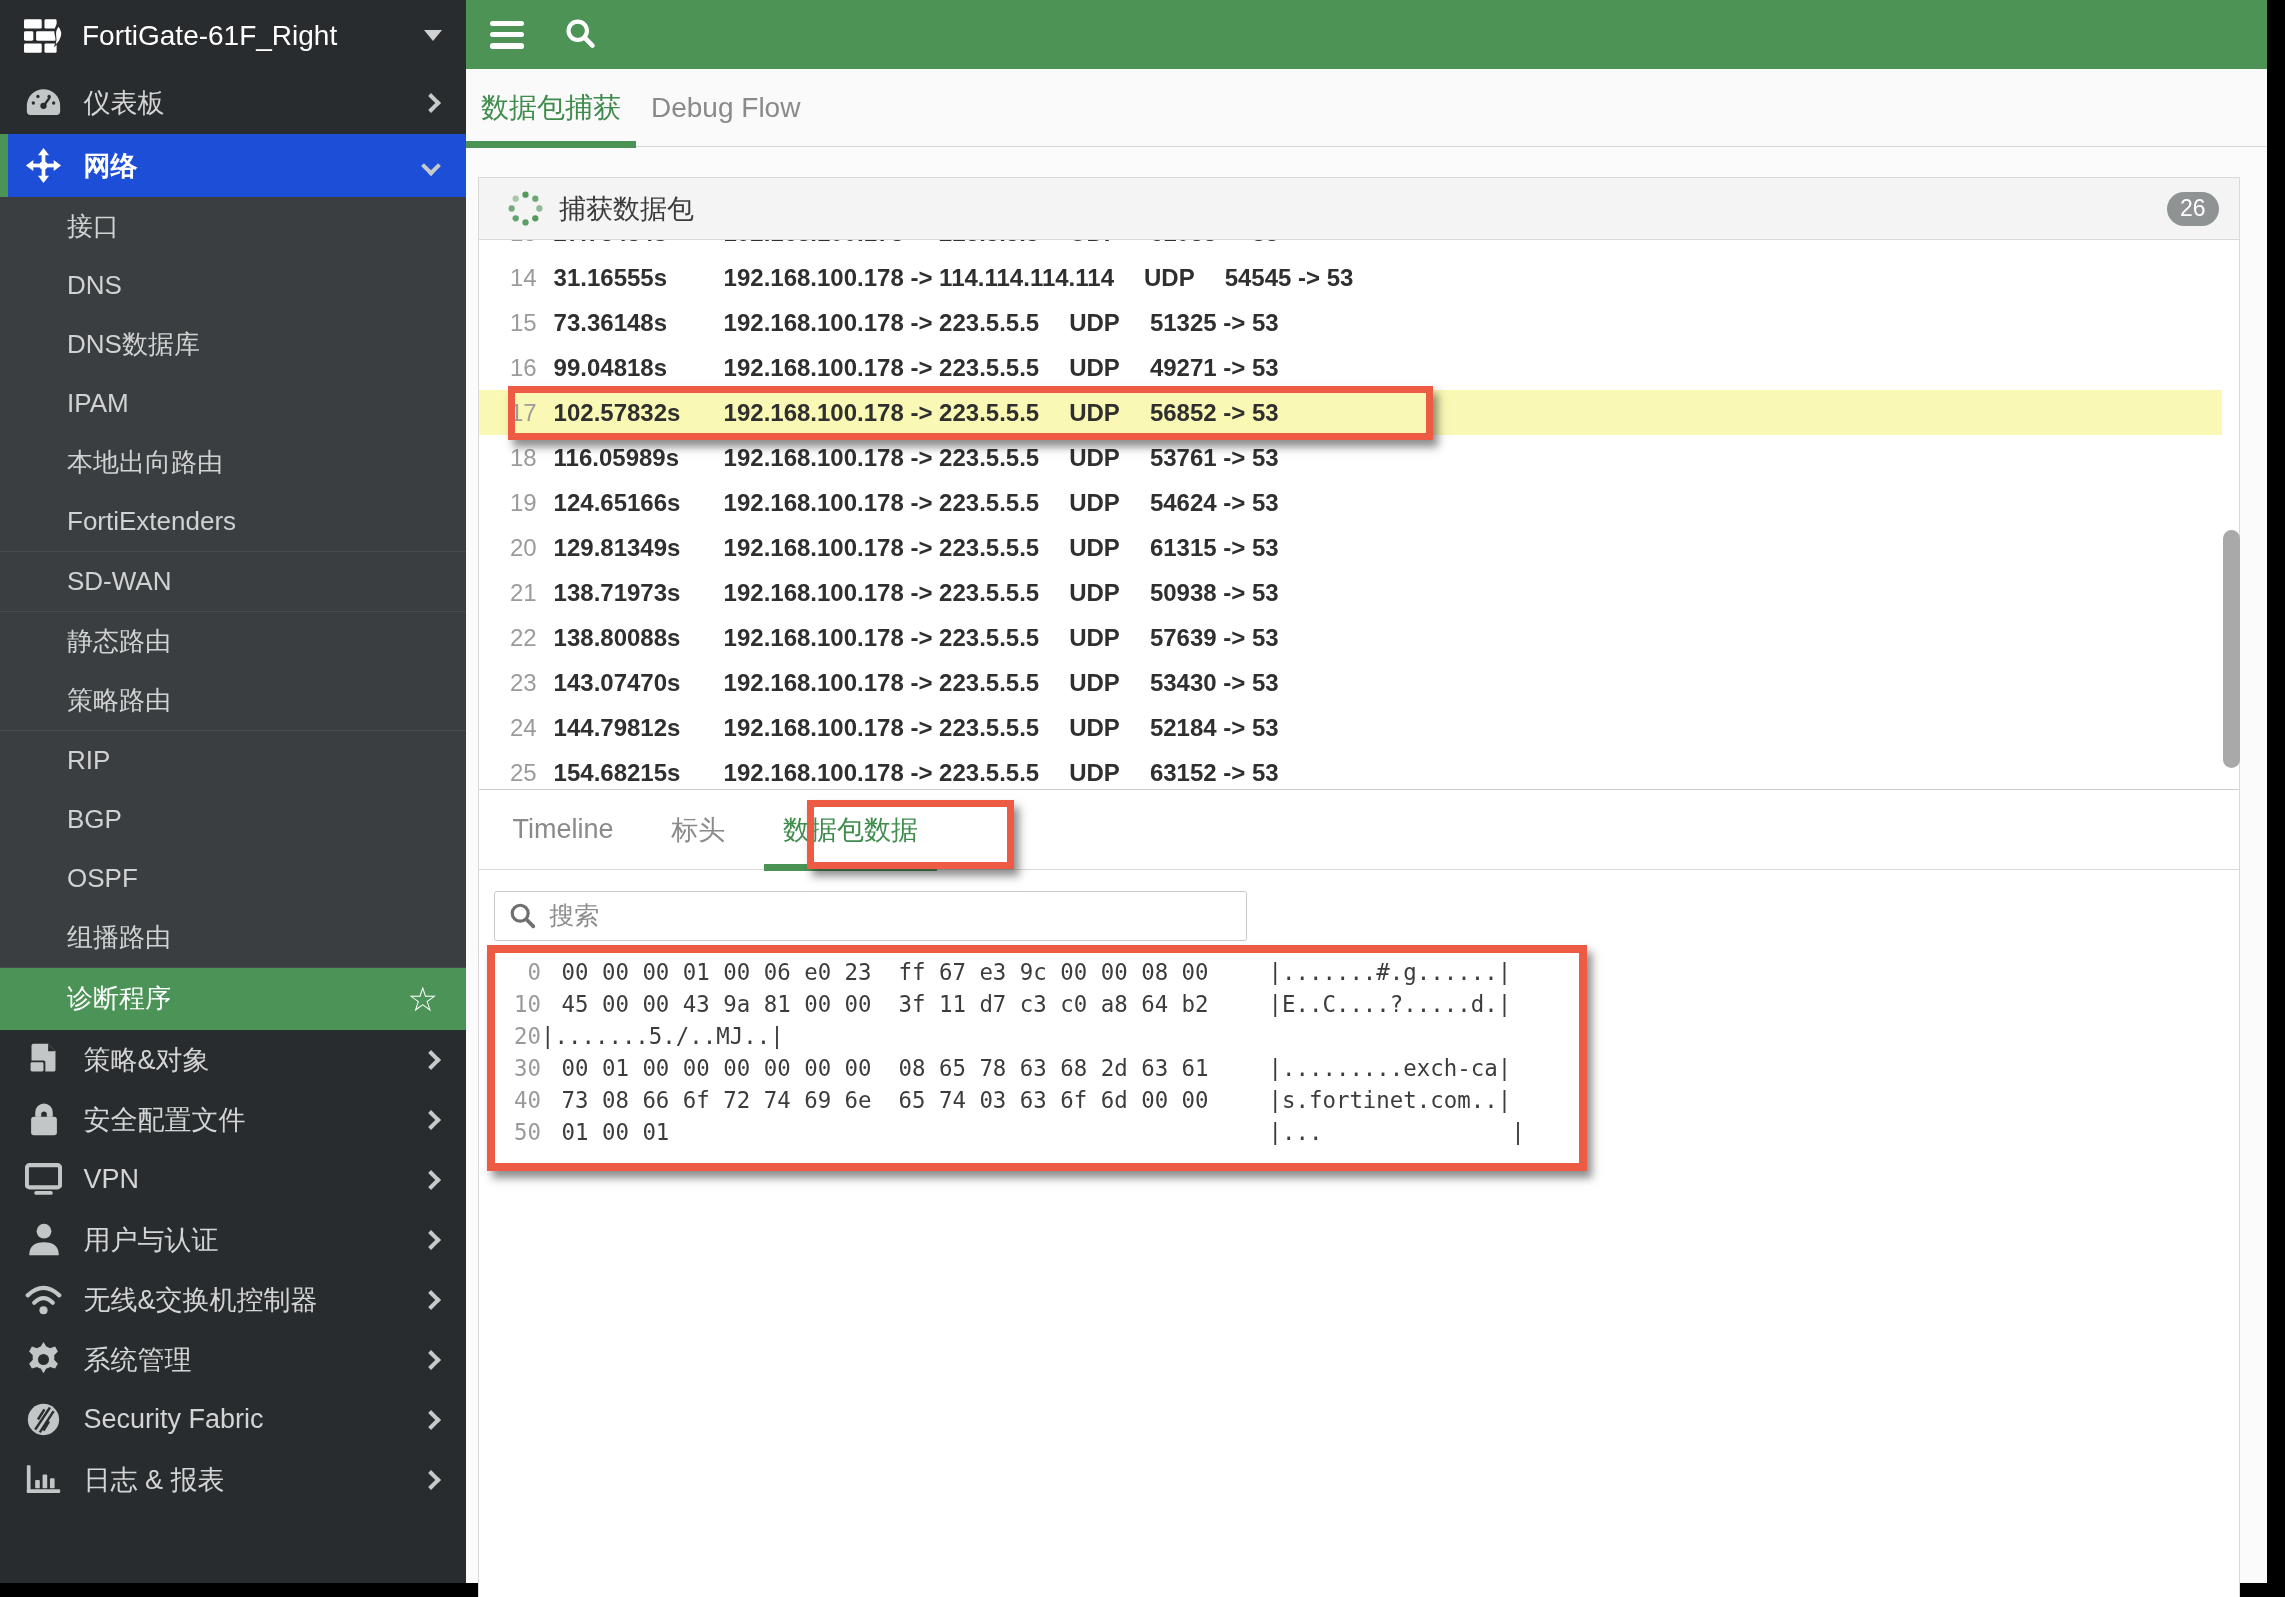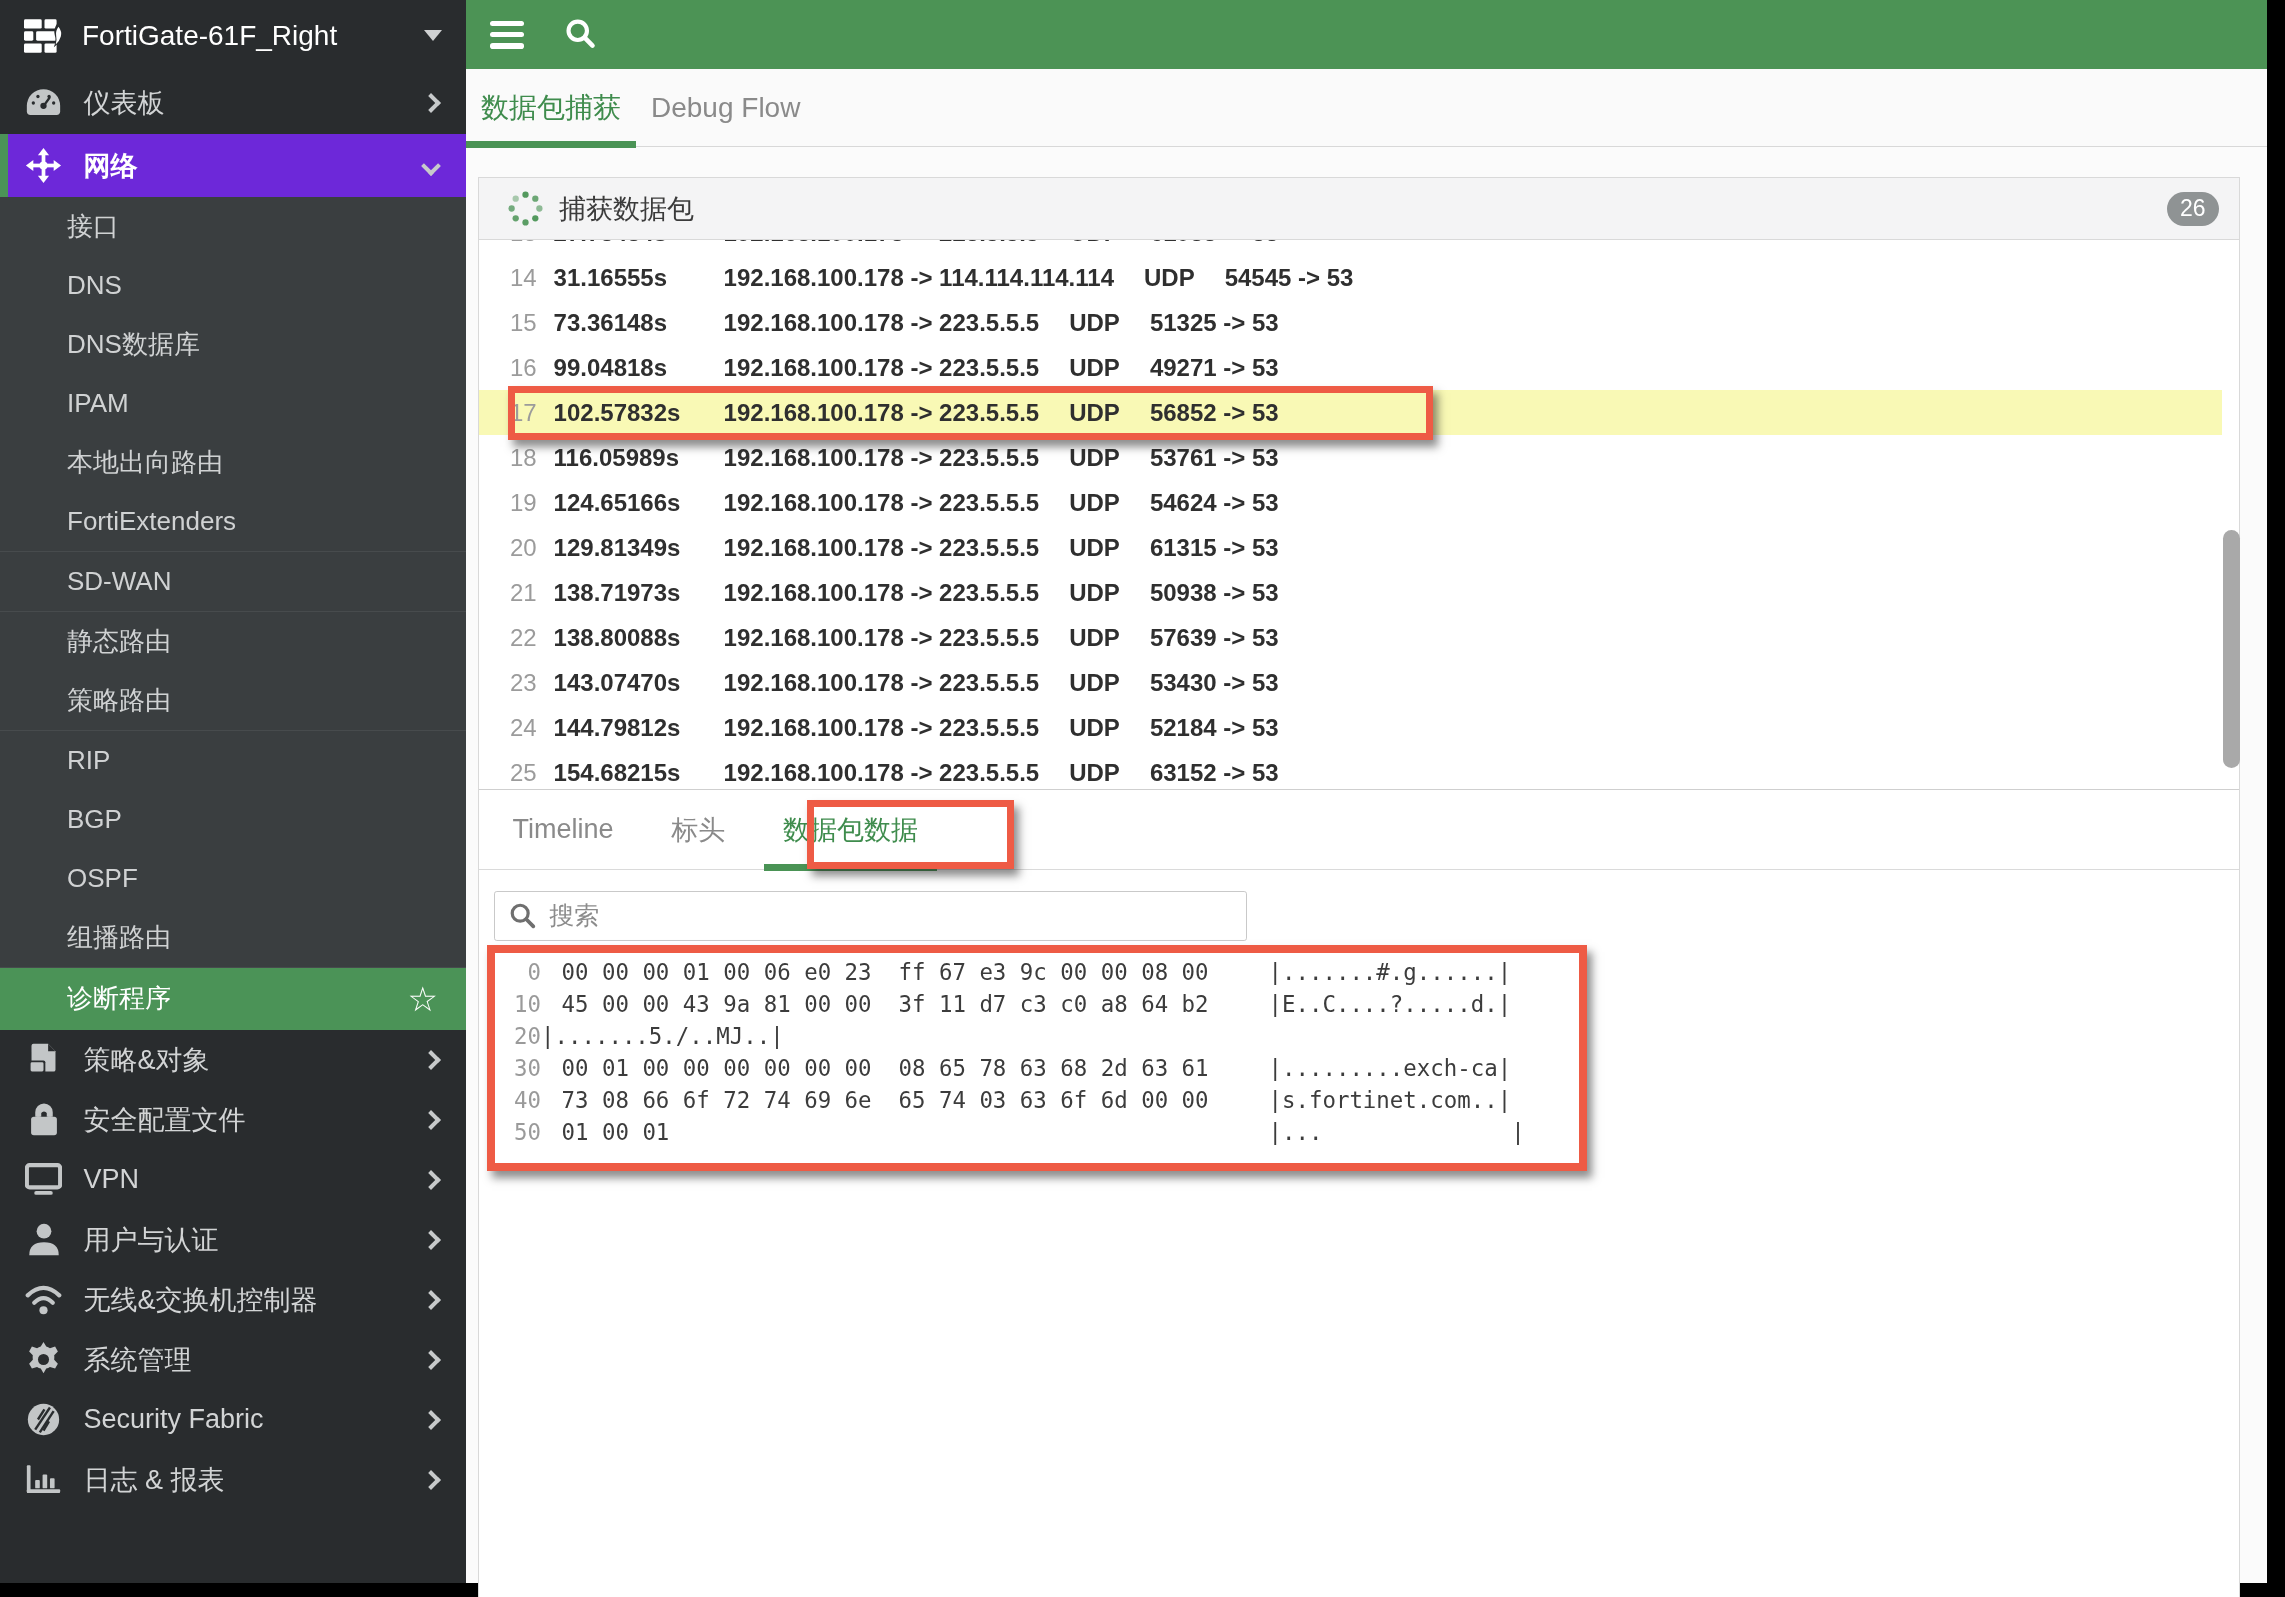--- a/index.html
+++ b/index.html
@@ -19,21 +19,21 @@
   .sb-row .icon { width:39px; height:37px; margin-right:20.5px; flex:none; display:flex; align-items:center; justify-content:center; }
   .sb-row .lbl { white-space:nowrap; }
   .sb-row .spacer { flex:1; }
 
   .sb-dashboard { height:63px; }
   .chev { width:14px; height:14px; border-right:4.2px solid #c7cacb; border-bottom:4.2px solid #c7cacb; flex:none; }
   .chev.right { transform:rotate(-45deg); }
   .chev.down  { transform:rotate(45deg); }
 
   .net-section { background:#3a3e40; }
-  .sb-network { height:63px; background:#6d28d9; color:#fff; font-weight:bold; position:relative; }
+  .sb-network { height:63px; background:#1d4ed8; color:#fff; font-weight:bold; position:relative; }
   .sb-network::before { content:""; position:absolute; left:0; top:0; bottom:0; width:7.5px; background:#4b9357; }
 
   .sb-child { height:59px; display:flex; align-items:center; padding:0 28px 0 67px; font-size:26px; color:#d0d2d3; cursor:pointer; white-space:nowrap; }
   .sb-child.selected { background:#4b9357; color:#fff; height:62px; }
   .sb-child .spacer { flex:1; }
   .star { font-size:34px; color:#fff; line-height:1; }
   .sb-divider { height:0.9px; background:#474b4d; }
 
   .sb-bottom .sb-row { height:60px; color:#d2d4d5; }
 

